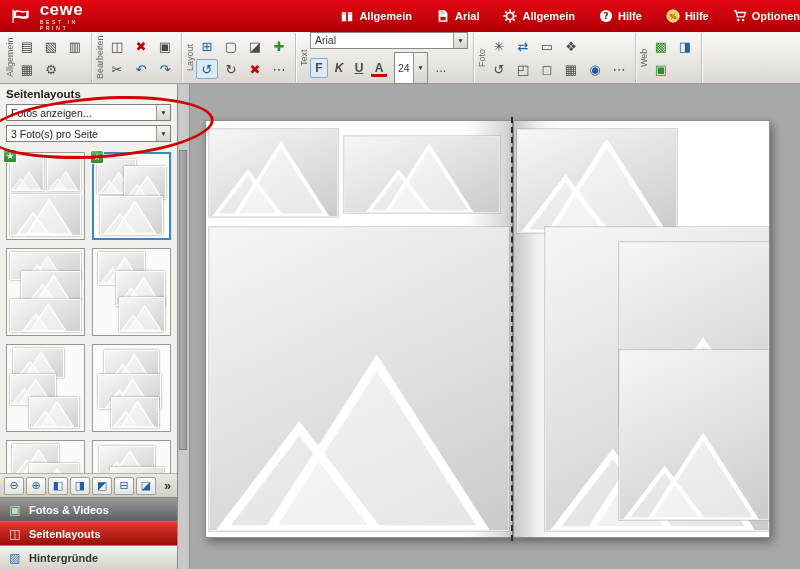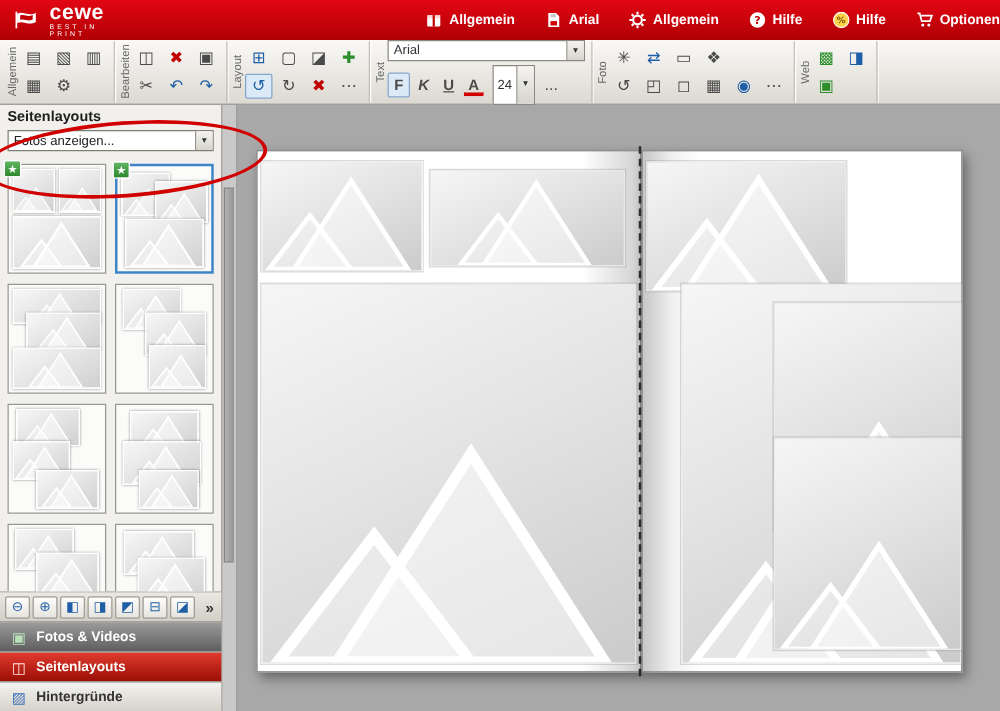--- a/index.html
+++ b/index.html
@@ -270,20 +270,24 @@
 
 <div class="app">
 
   <div class="sidebar">
     <div class="sb-title">Seitenlayouts</div>
     <div class="sb-filters">
       <div class="select">
         <span>Fotos anzeigen...</span>
         <span class="arrow">▼</span>
       </div>
+      <div class="select">
+        <span>3 Foto(s) pro Seite</span>
+        <span class="arrow">▼</span>
+      </div>
     </div>
     <div class="thumbs" id="thumbs">
         <div class="thumb">
           <span class="badge">★</span>
           <div class="slot" style="left: 4%; top: 4%; width: 44%; height: 40%;">
             <svg viewBox="0 0 100 64" preserveAspectRatio="xMidYMax meet" style="position:absolute;left:0;top:0;width:100%;height:100%">
               <polygon points="20,64 56,8 92,64" fill="rgba(255,255,255,0.5)" stroke="#ffffff" stroke-width="3"></polygon>
               <polygon points="4,64 30,30 56,64" fill="rgba(255,255,255,0.38)" stroke="#ffffff" stroke-width="3"></polygon>
             </svg>
           </div>

